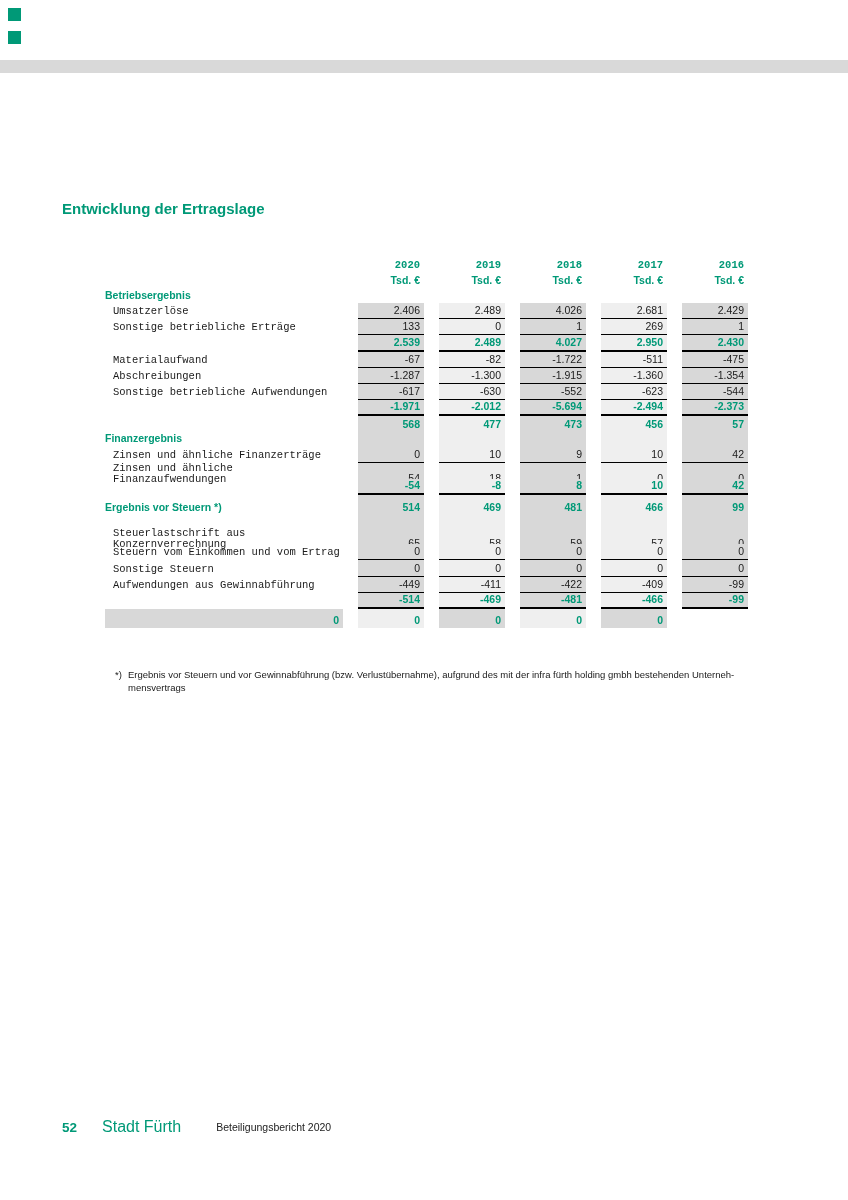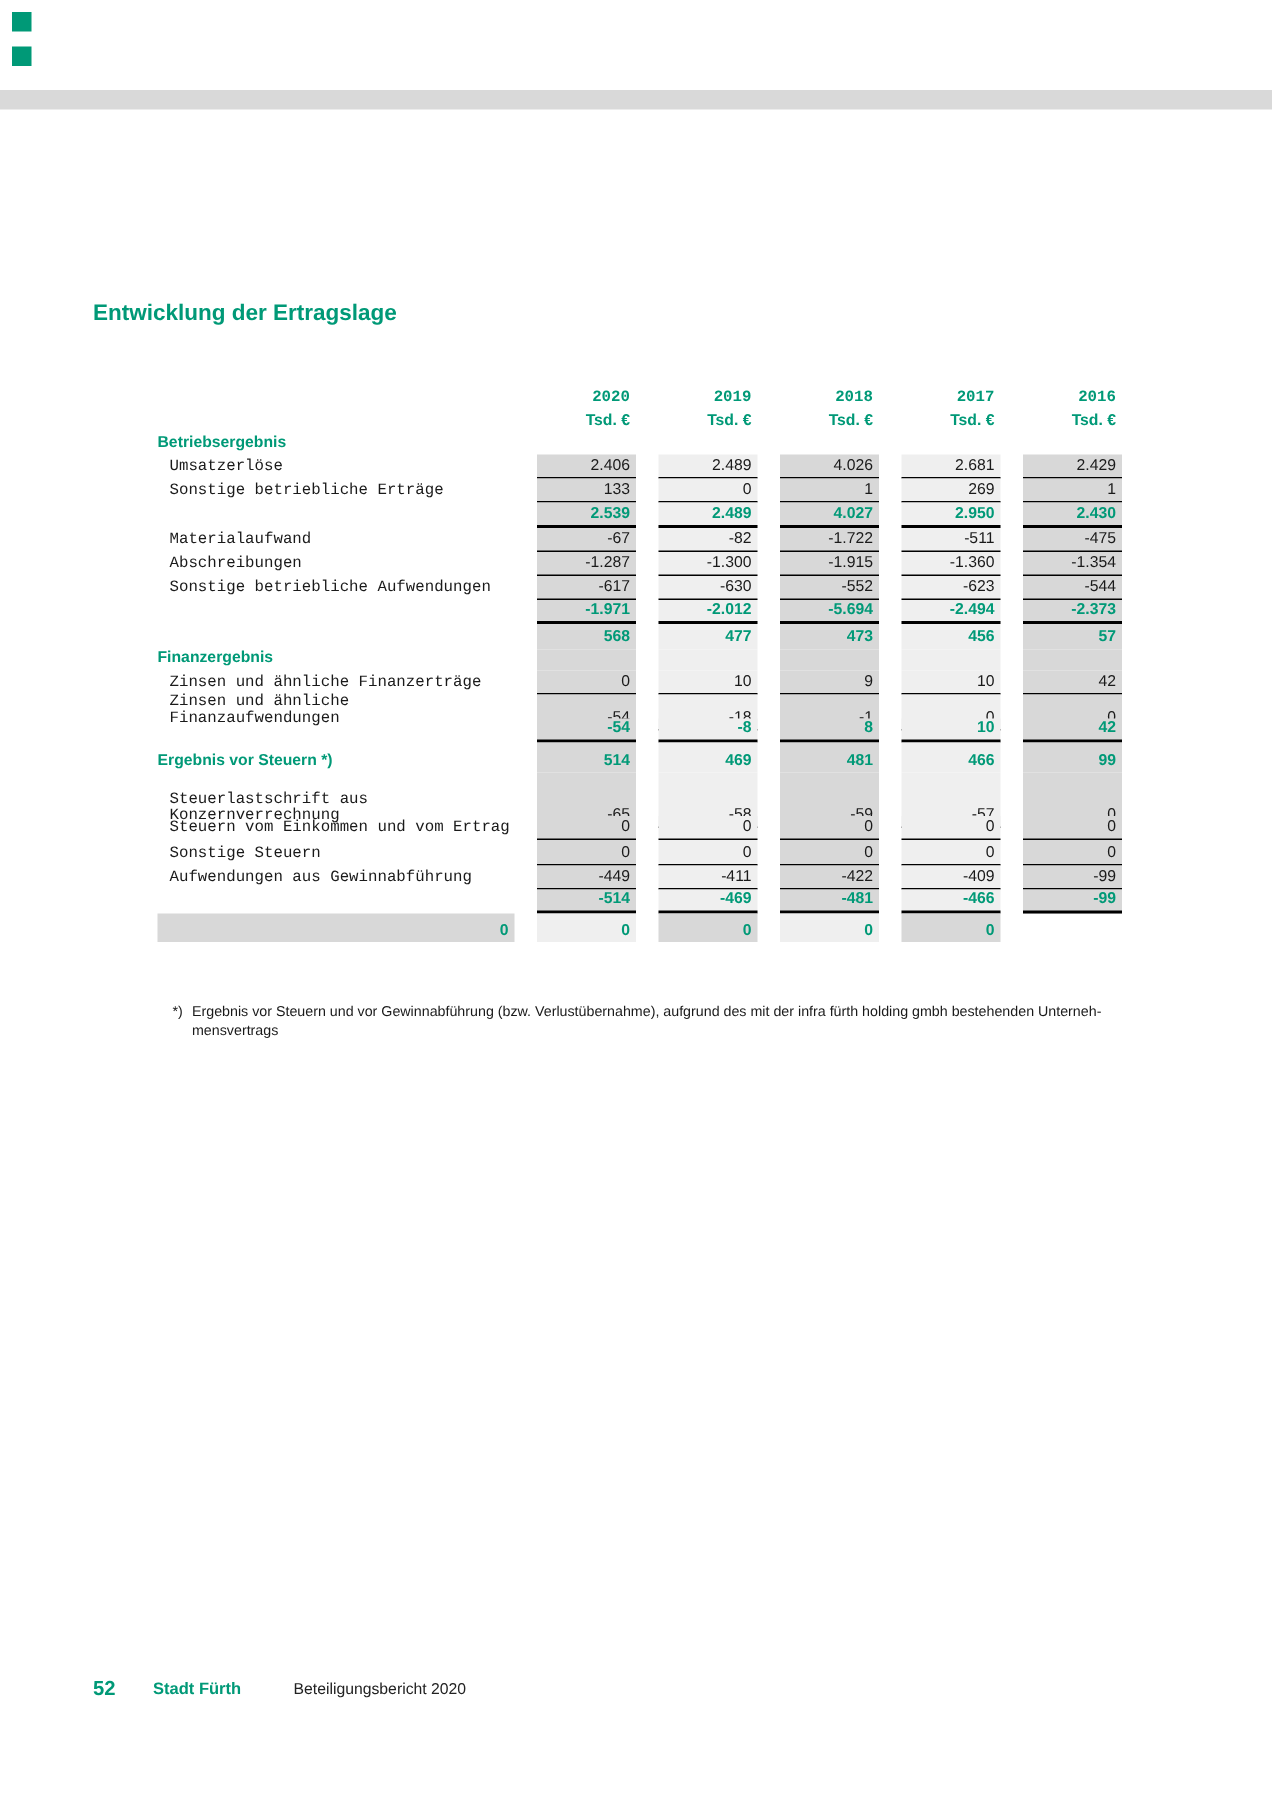--- a/index.html
+++ b/index.html
@@ -32,21 +32,21 @@
   .type-item .label{padding-left:8px;font-family:Liberation Mono, monospace;}
   .type-section .label,.type-result-labeled .label{color:#009977;font-weight:bold;}
   .green-vals .val{color:#009977;font-weight:bold;}
 
   .footnote{position:absolute;left:115px;top:668px;width:642px;display:flex;font-size:9.5px;line-height:13px;color:#1a1a1a;}
   .fn-marker{flex:0 0 13px;}
   .fn-text{flex:1;}
 
   .footer{position:absolute;left:62px;top:1118px;display:flex;align-items:center;}
   .page-num{font-size:13.5px;font-weight:bold;color:#009977;}
-  .brand{font-size:11px;font-weight:bold;color:#009977;margin-left:25px;}
+  .brand{font-size:16px;font-weight:normal;color:#009977;margin-left:25px;}
   .doc-title{font-size:10.5px;color:#222222;margin-left:3px;padding-left:32px;}
 </style>
 </head>
 <body>
 
 <div class="corner-sq" style="top:8px"></div>
 <div class="corner-sq" style="top:31px"></div>
 <div class="top-bar"></div>
 
 <div class="page-title">Entwicklung der Ertragslage</div>

